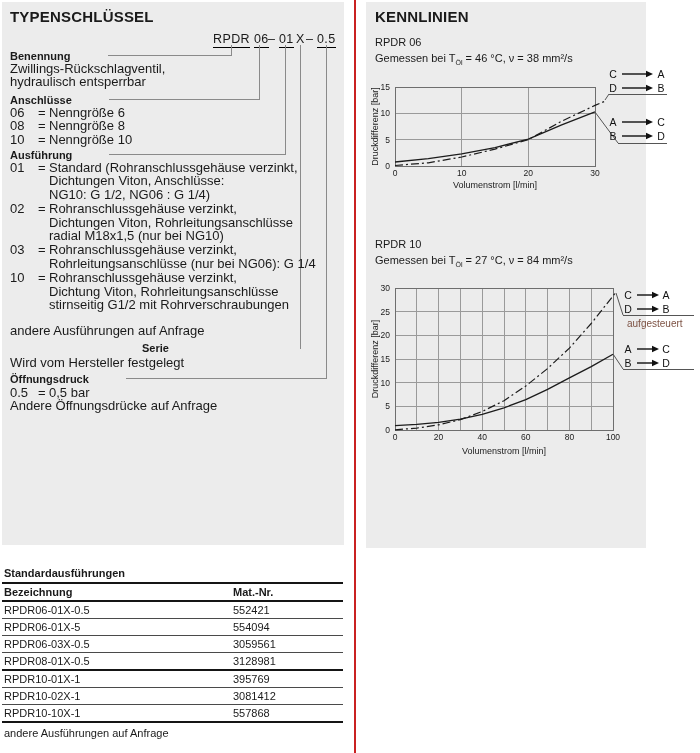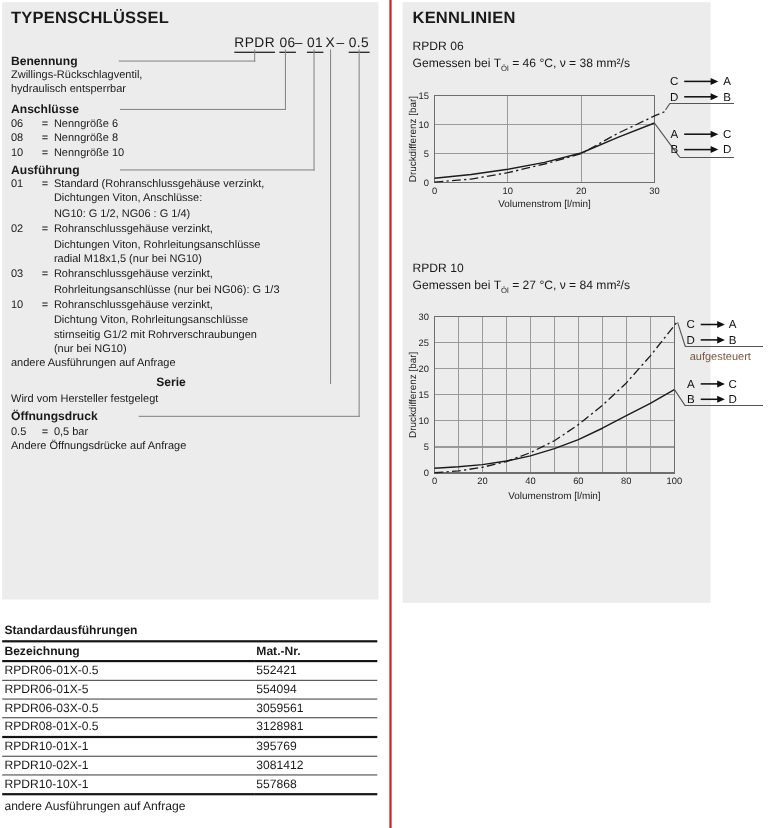--- a/index.html
+++ b/index.html
@@ -13,21 +13,21 @@
   #panel-right{left:366px;top:2px;width:280px;height:546px;}
   #divider{position:absolute;left:354px;top:0;width:2px;height:753px;background:#c92121;}
   .h1{position:absolute;font-size:15px;font-weight:bold;letter-spacing:.2px;white-space:nowrap;}
   
   .tok{position:absolute;top:30px;font-size:12.5px;font-weight:normal;letter-spacing:.4px;white-space:nowrap;}
   .tok.u{border-bottom:1px solid #000;padding-bottom:1px;}
   .sec-h{position:absolute;display:flex;align-items:center;height:13px;font-size:11px;gap:30px;}
   .sec-h b{white-space:nowrap;}
   .sec-h .rule{flex:1 1 auto;height:1px;background:#8a8a8a;margin-left:7px;}
   .vln{position:absolute;width:1px;background:#8a8a8a;}
-  .txt{position:absolute;left:8px;font-size:10px;line-height:13.4px;white-space:nowrap;}
+  .txt{position:absolute;left:8px;font-size:13px;line-height:13.4px;white-space:nowrap;}
   .txt .k{display:inline-block;width:28px;}
   .txt .eq{display:inline-block;width:11px;}
   .txt .cont{margin-left:39px;}
   .txt .item{margin-bottom:1px;}
   
   .chart-title{position:absolute;font-size:11px;white-space:nowrap;}
   .chart-sub{position:absolute;font-size:11px;white-space:nowrap;}
   .chart-sub sub{font-size:7px;}
   svg.chart{position:absolute;overflow:visible;}
   
@@ -92,27 +92,26 @@
         <div class="cont">Dichtungen Viton, Anschlüsse:</div>
         <div class="cont">NG10: G 1/2, NG06 : G 1/4)</div>
       </div>
       <div class="item">
         <div><span class="k">02</span><span class="eq">=</span><span class="t">Rohranschlussgehäuse verzinkt,</span></div>
         <div class="cont">Dichtungen Viton, Rohrleitungsanschlüsse</div>
         <div class="cont">radial M18x1,5 (nur bei NG10)</div>
       </div>
       <div class="item">
         <div><span class="k">03</span><span class="eq">=</span><span class="t">Rohranschlussgehäuse verzinkt,</span></div>
-        <div class="cont">Rohrleitungsanschlüsse (nur bei NG06): G 1/3</div>
+        <div class="cont">Rohrleitungsanschlüsse (nur bei NG06): G 1/4</div>
       </div>
       <div class="item">
         <div><span class="k">10</span><span class="eq">=</span><span class="t">Rohranschlussgehäuse verzinkt,</span></div>
         <div class="cont">Dichtung Viton, Rohrleitungsanschlüsse</div>
         <div class="cont">stirnseitig G1/2 mit Rohrverschraubungen</div>
-        <div class="cont">(nur bei NG10)</div>
       </div>
     </div>
   <div class="txt" style="top:322px;">andere Ausführungen auf Anfrage</div>
 
   <div class="sec-h" style="left:8px;top:340px;width:291px;flex-direction:column;">
     <b>Serie</b>
       <i class="rule"></i>
   </div>
   <div class="txt" style="top:354px;">Wird vom Hersteller festgelegt</div>
 

